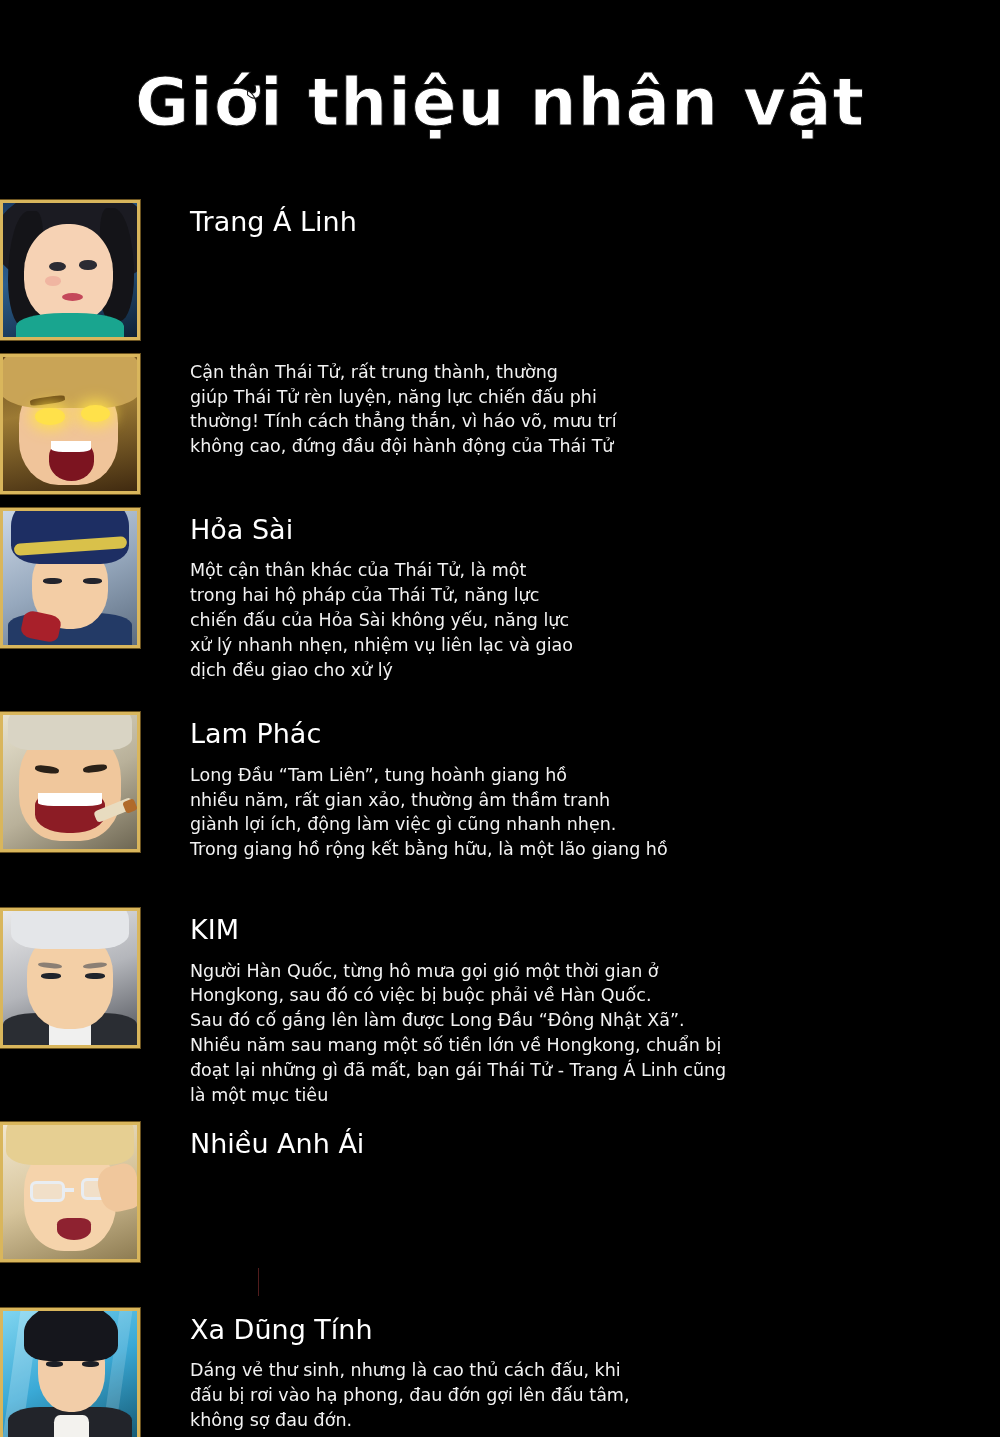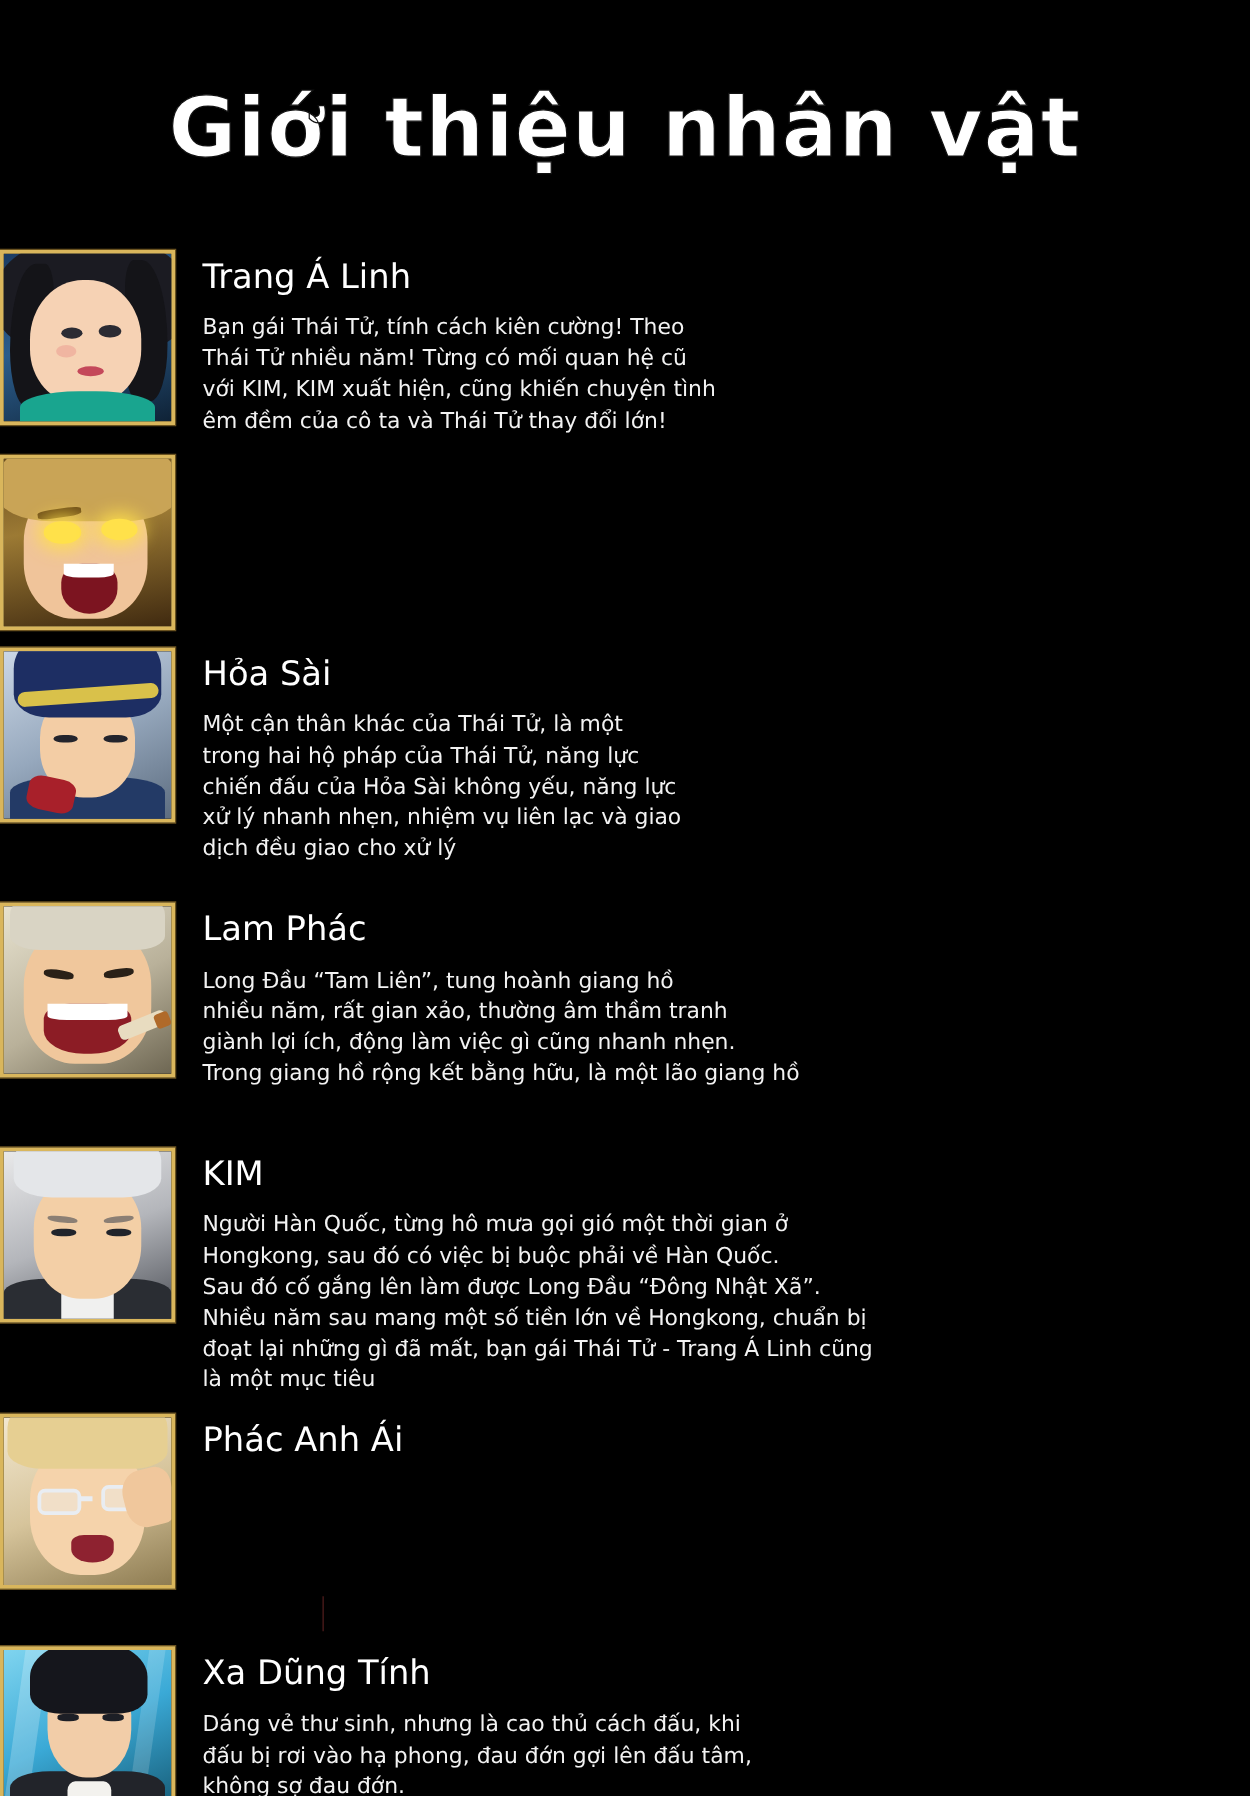--- a/index.html
+++ b/index.html
@@ -74,20 +74,21 @@
   .portrait .inner {
     position: absolute;
     inset: 0;
     overflow: hidden;
   }
 
   .char-text {
     flex: 1 1 auto;
     padding-left: 22px;
     padding-top: 6px;
+    margin-left: 28px;
   }
   .char-name {
     font-size: 27px;
     line-height: 1.2;
     font-weight: normal;
     color: #ffffff;
     margin: 0 0 12px 0;
     font-family: "DejaVu Sans", sans-serif;
   }
   .char-desc {
@@ -217,41 +218,41 @@
           <div class="sh skin"></div>
           <div class="sh cheek"></div>
           <div class="sh eye1"></div>
           <div class="sh eye2"></div>
           <div class="sh lips"></div>
           <div class="sh collar"></div>
         </div>
       </div>
       <div class="char-text">
         <h2 class="char-name">Trang Á Linh</h2>
-        <p class="char-desc">Bạn gái Thái Tử, tính cách kiên cường! Theo
-Thái Tử nhiều năm! Từng có mối quan hệ cũ
-với KIM, KIM xuất hiện, cũng khiến chuyện tình
-êm đềm của cô ta và Thái Tử thay đổi lớn!</p>
       </div>
     </div>
 
     <div class="char-row">
       <div class="portrait p2">
         <div class="inner">
           <div class="face-bg sh"></div>
           <div class="sh skin"></div>
           <div class="sh hair"></div>
           <div class="sh brow"></div>
           <div class="sh eyeg1"></div>
           <div class="sh eyeg2"></div>
           <div class="sh mouth"></div>
           <div class="sh teeth"></div>
         </div>
       </div>
       <div class="char-text">
+        <p class="char-desc">Cận thân Thái Tử, rất trung thành, thường
+giúp Thái Tử rèn luyện, năng lực chiến đấu phi
+thường! Tính cách thẳng thắn, vì háo võ, mưu trí
+không cao, đứng đầu đội hành động của Thái Tử</p>
       </div>
     </div>
 
     <div class="char-row row-gap-lg">
       <div class="portrait p3">
         <div class="inner">
           <div class="face-bg sh"></div>
           <div class="sh coat"></div>
           <div class="sh skin"></div>
           <div class="sh hair"></div>
@@ -326,21 +327,21 @@
           <div class="sh skin"></div>
           <div class="sh hair"></div>
           <div class="sh glass1"></div>
           <div class="sh glass2"></div>
           <div class="sh bridge"></div>
           <div class="sh mouth"></div>
           <div class="sh hand"></div>
         </div>
       </div>
       <div class="char-text">
-        <h2 class="char-name">Phác Anh Ái</h2>
+        <h2 class="char-name">Nhiều Anh Ái</h2>
       </div>
       <div class="seam" style="bottom:-34px;"></div>
     </div>
 
     <div class="char-row row-gap-xl">
       <div class="portrait p7">
         <div class="inner">
           <div class="face-bg sh"></div>
           <div class="sh stripe1"></div>
           <div class="sh stripe2"></div>

